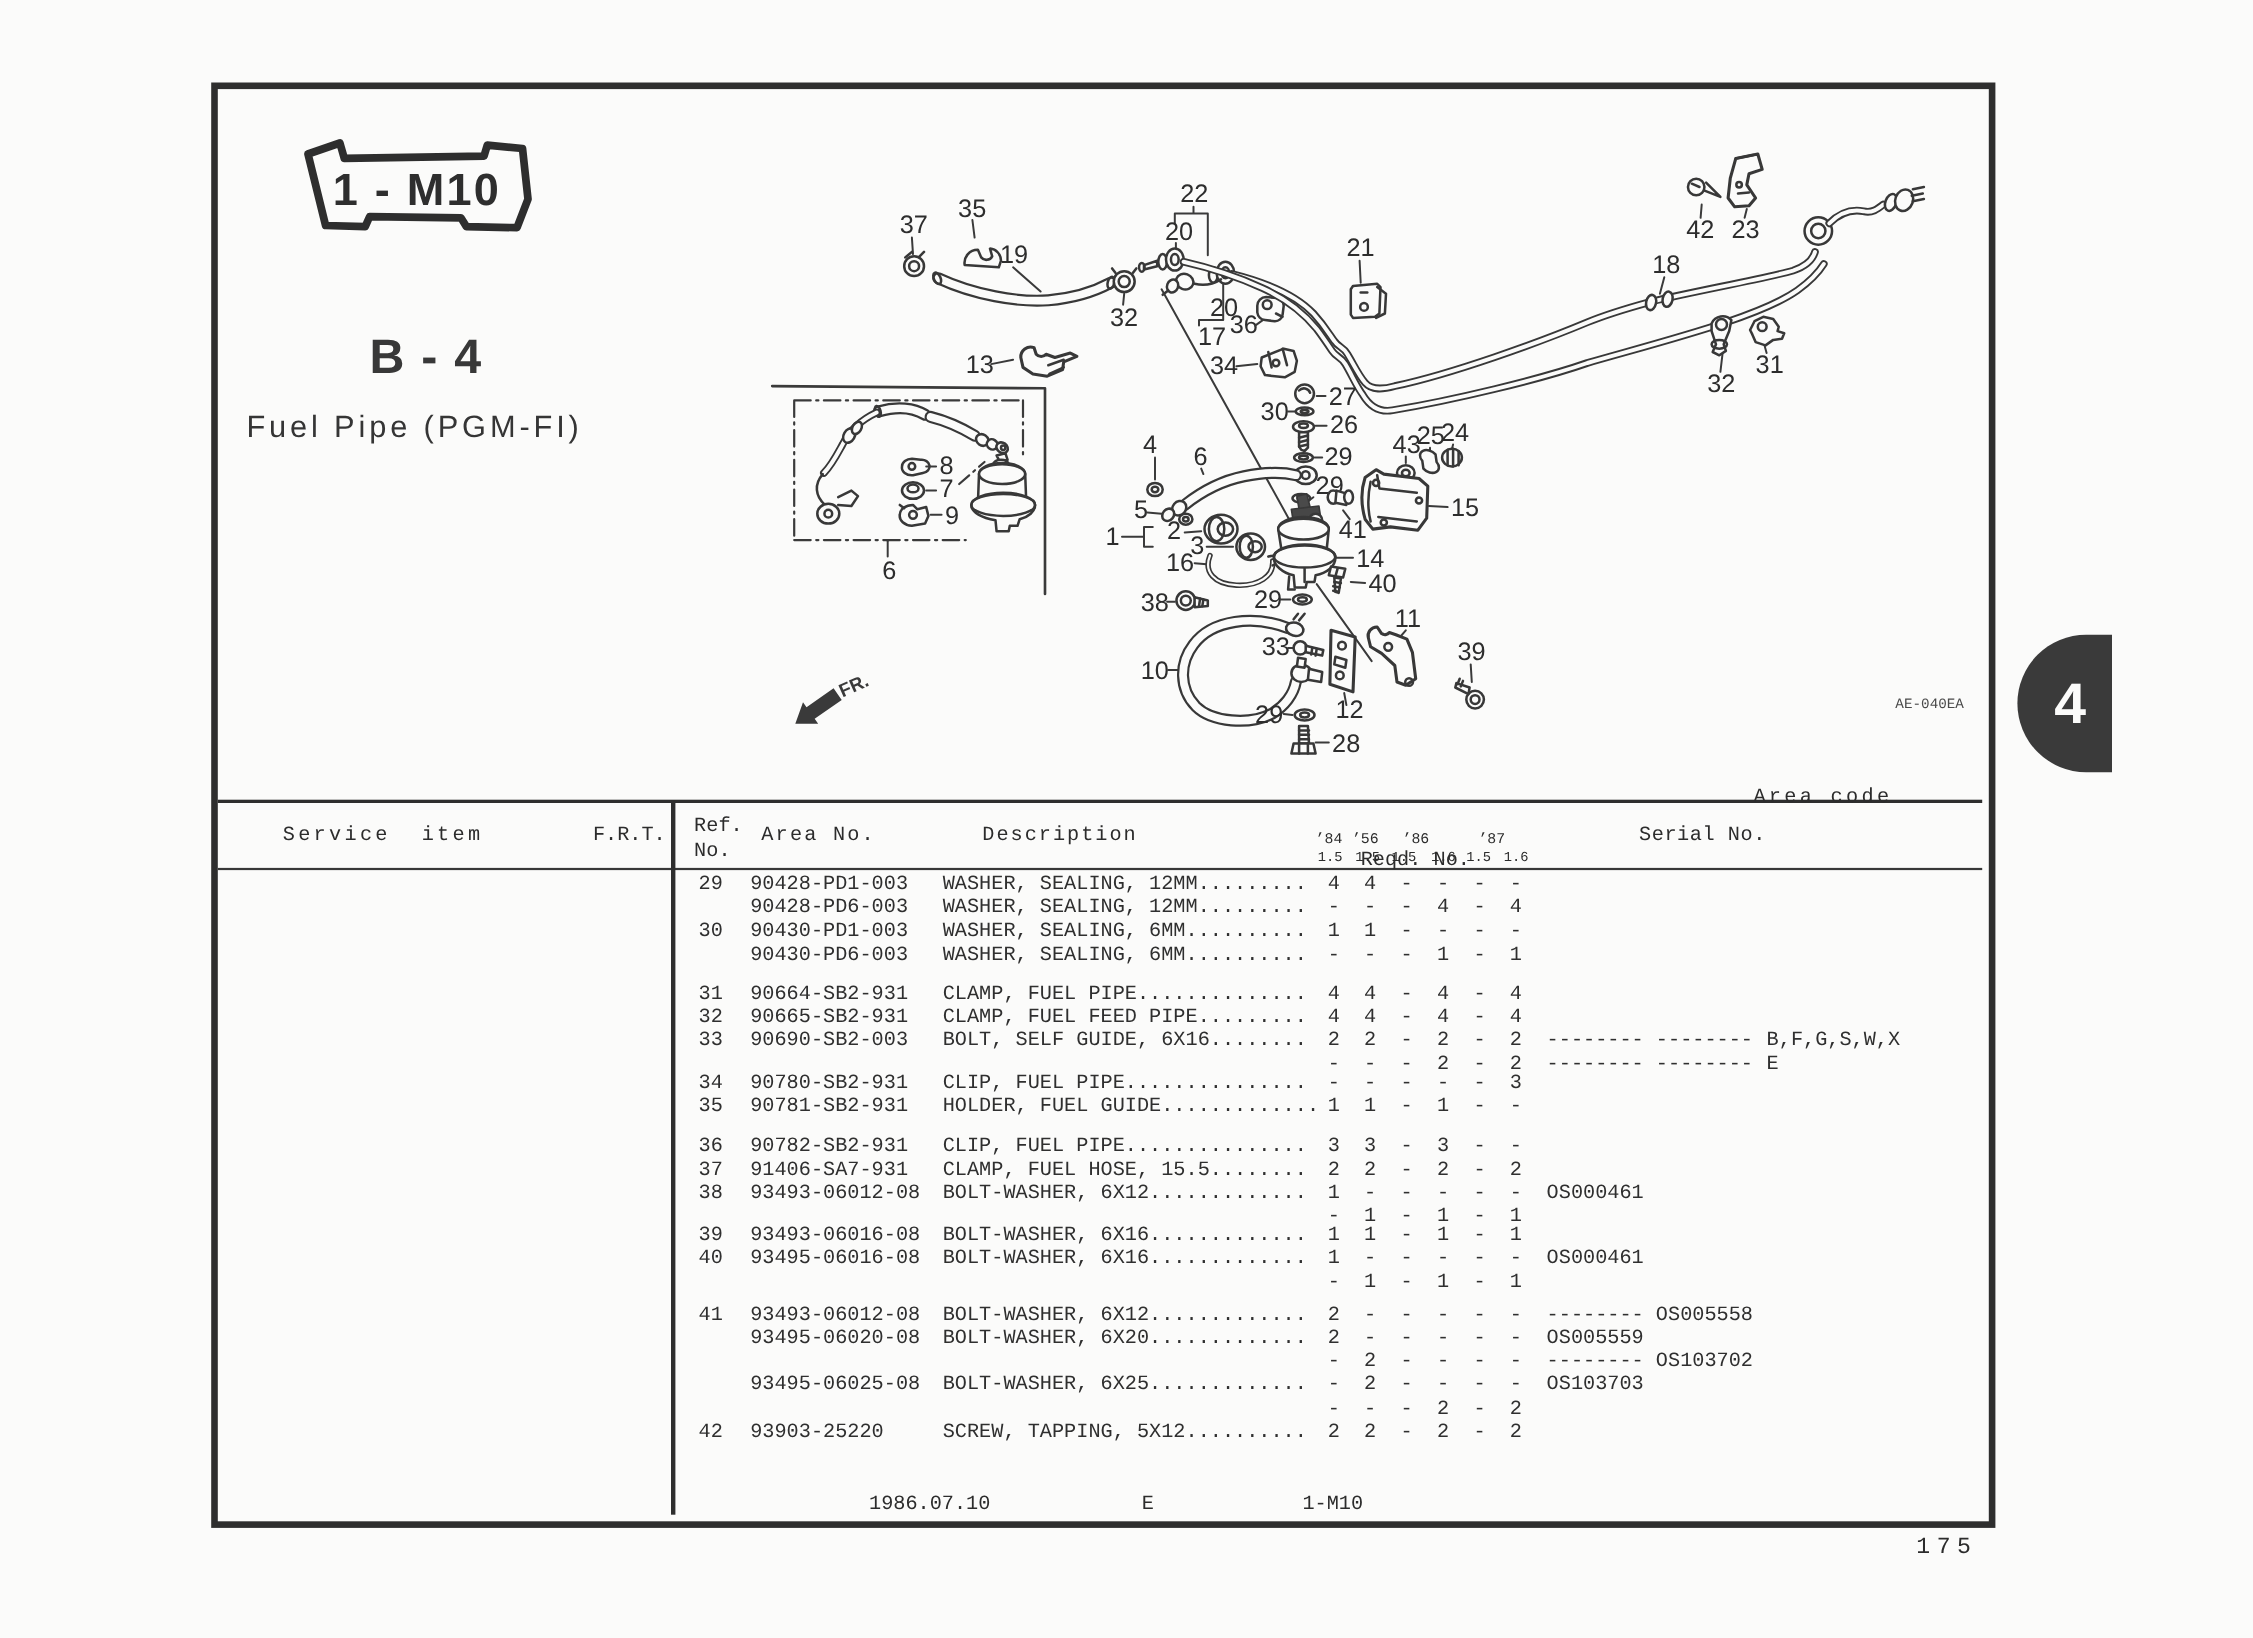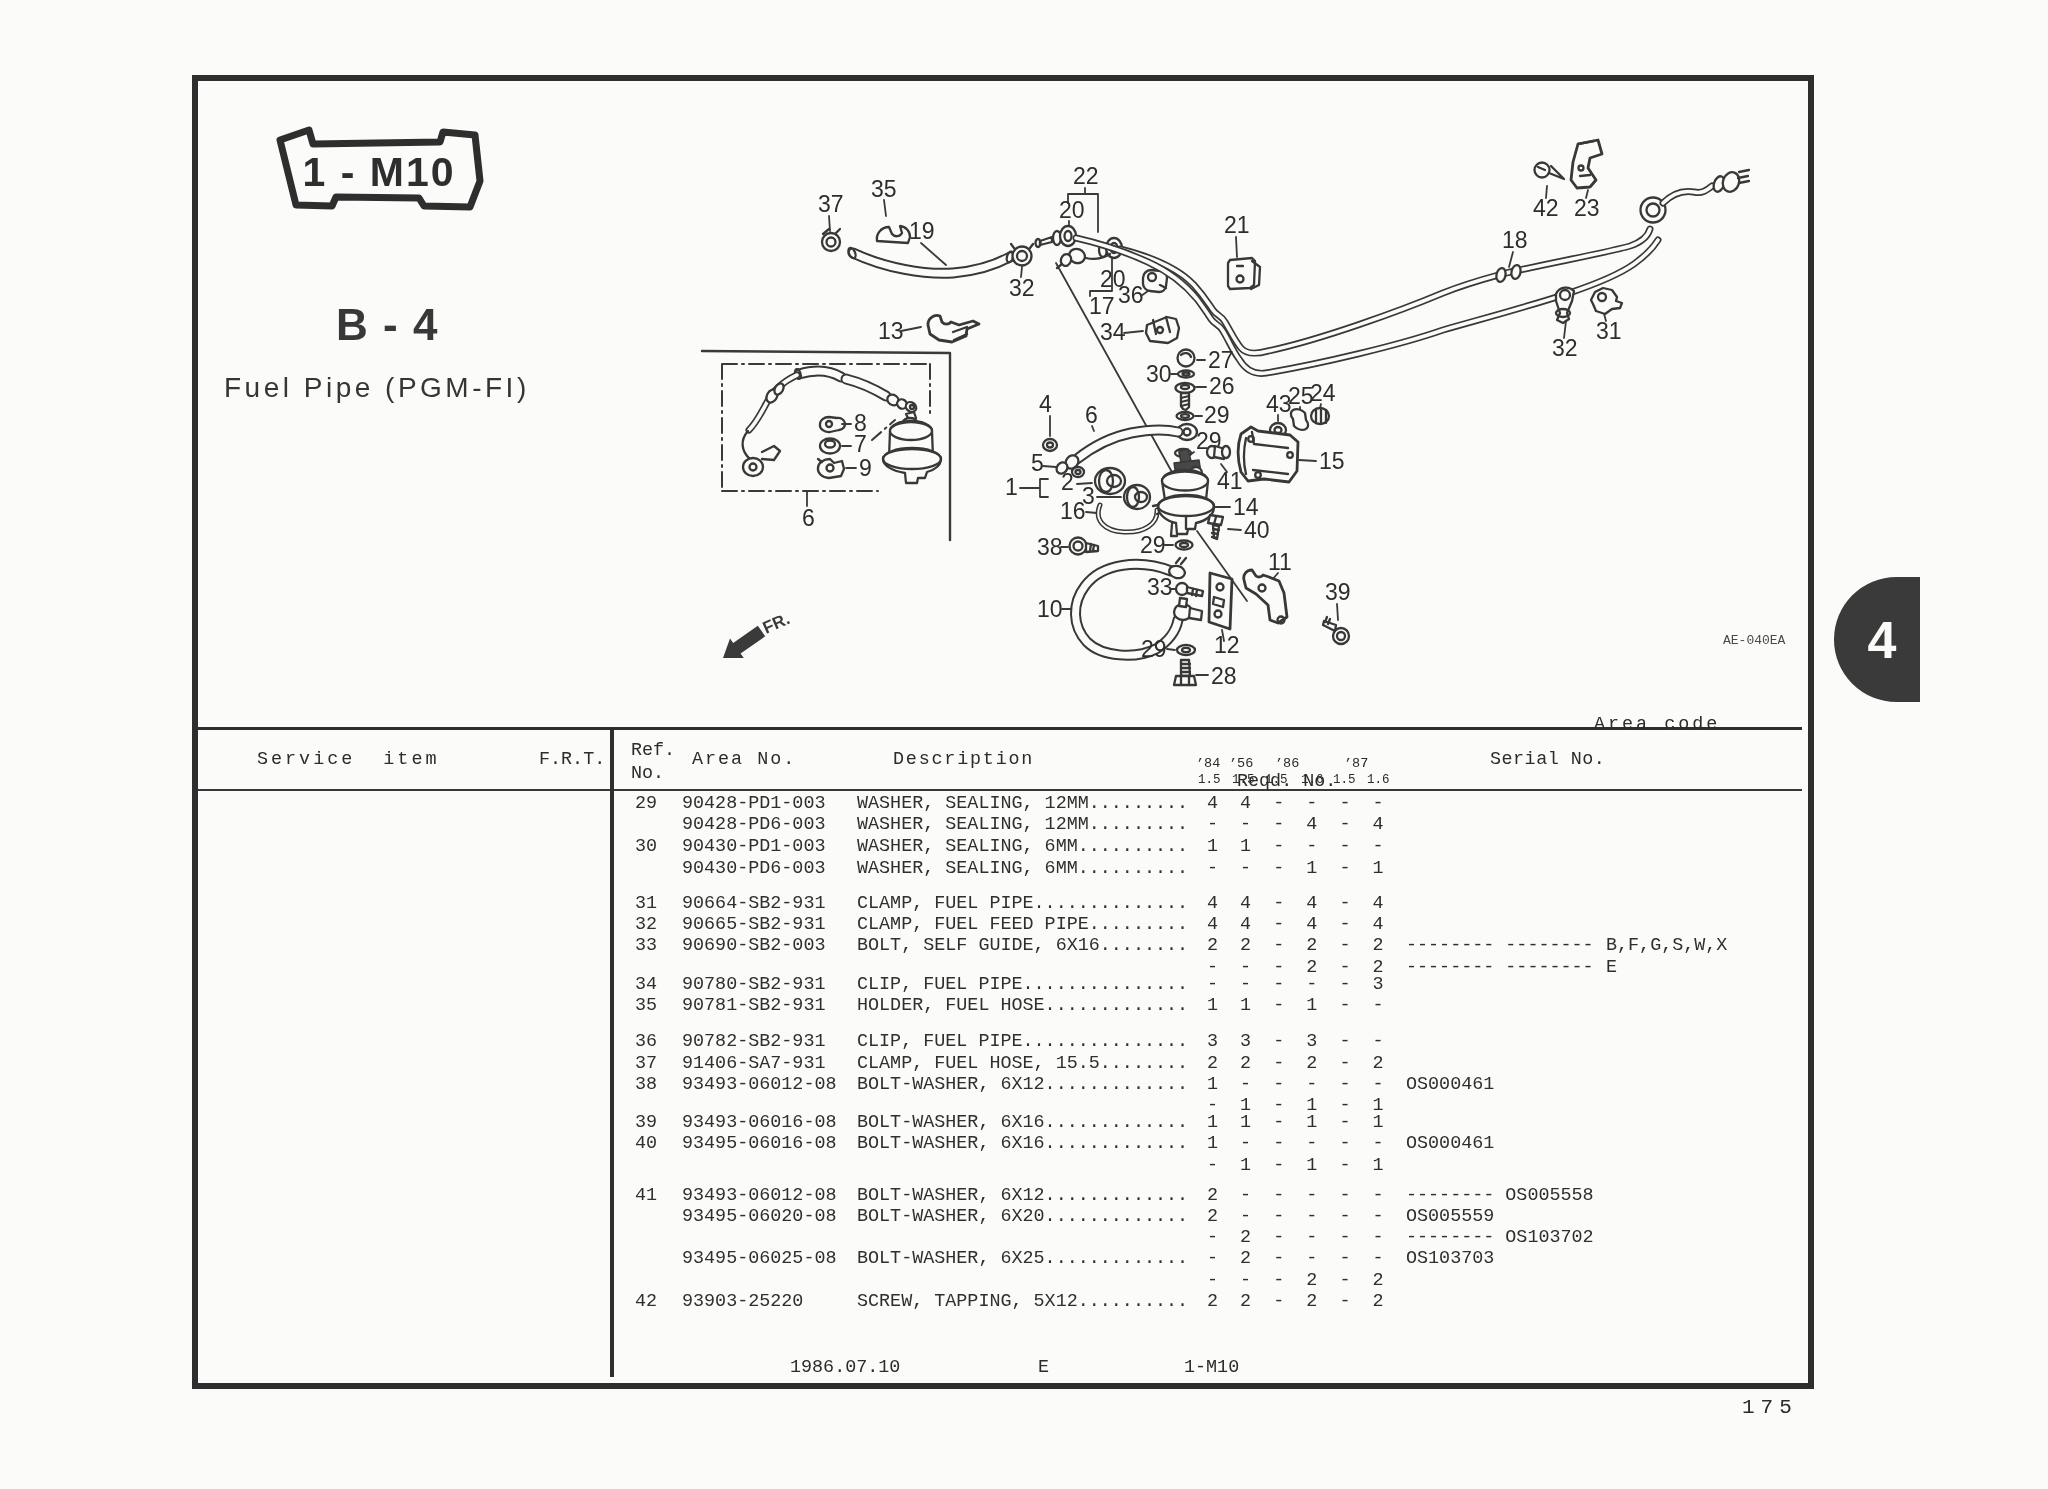--- a/index.html
+++ b/index.html
@@ -123,21 +123,21 @@
 <div class="tr" style="top:974px">
       <span class="c" style="left:635px">34</span>
       <span class="c" style="left:682px">90780-SB2-931</span>
       <span class="c" style="left:857px">CLIP, FUEL PIPE...............</span>
       <span class="c" style="left:1207px">-  -  -  -  -  3</span>
     </div>
 
 <div class="tr" style="top:995px">
       <span class="c" style="left:635px">35</span>
       <span class="c" style="left:682px">90781-SB2-931</span>
-      <span class="c" style="left:857px">HOLDER, FUEL HOSE.............</span>
+      <span class="c" style="left:857px">HOLDER, FUEL GUIDE.............</span>
       <span class="c" style="left:1207px">1  1  -  1  -  -</span>
     </div>
 
 <div class="tr" style="top:1031px">
       <span class="c" style="left:635px">36</span>
       <span class="c" style="left:682px">90782-SB2-931</span>
       <span class="c" style="left:857px">CLIP, FUEL PIPE...............</span>
       <span class="c" style="left:1207px">3  3  -  3  -  -</span>
     </div>
 

